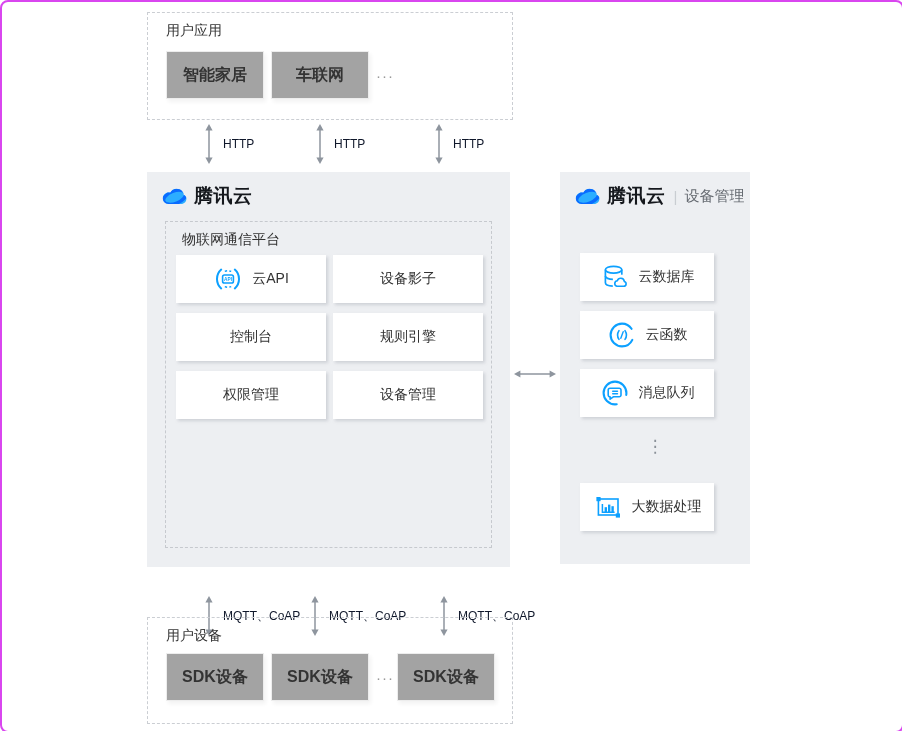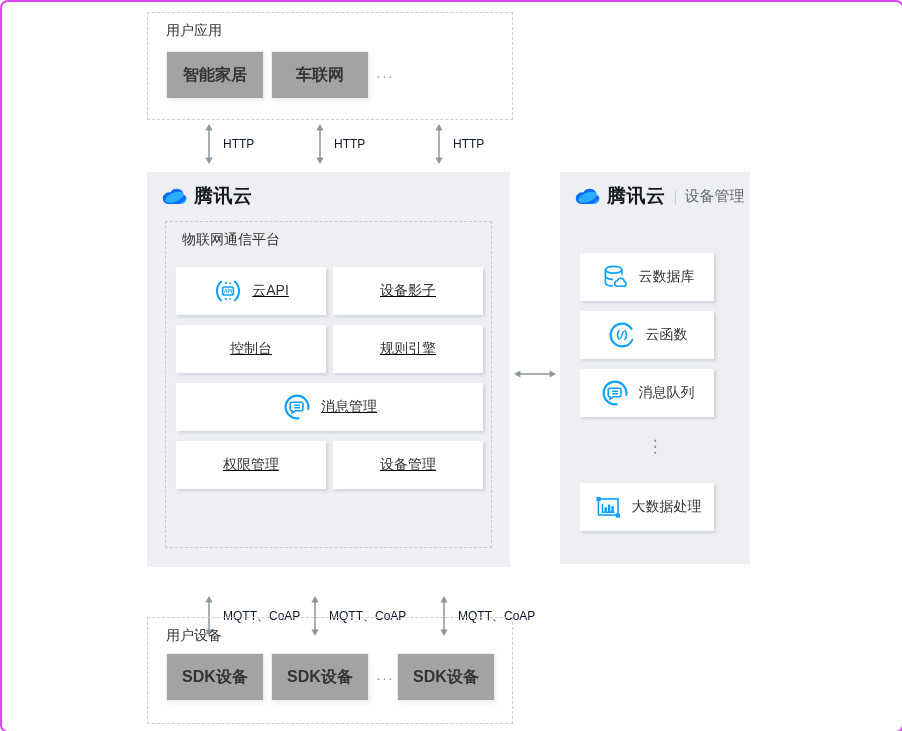--- a/index.html
+++ b/index.html
@@ -33,22 +33,22 @@
   .left-panel{left:145px;width:363px;height:395px;}
   .right-panel{left:558px;width:190px;height:392px;}
   .brand{position:absolute;left:13px;top:11px;display:flex;align-items:center;}
   .brand .logo svg{width:30px;height:21px;display:block;}
   .brand-text{font-size:19px;font-weight:bold;color:#15181d;margin-left:4px;letter-spacing:.5px;}
   .brand-divider{color:#c9cdd2;font-size:15px;margin:0 7px 0 8px;}
   .brand-sub{font-size:15px;color:#666b72;}
 
   .inner-box{left:18px;top:49px;width:325px;height:325px;border-color:#c6c9ce;}
   .inner-box .group-label{left:16px;top:9px;}
-  .module-grid{position:absolute;left:10px;top:45px;display:grid;
-               grid-template-columns:150px 150px;grid-auto-rows:48px;row-gap:10px;column-gap:7px;text-decoration:underline;}
+  .module-grid{position:absolute;left:10px;top:33px;display:grid;
+               grid-template-columns:150px 150px;grid-auto-rows:48px;row-gap:10px;column-gap:7px;}
   .panel-box{background:#fff;display:flex;align-items:center;justify-content:center;gap:9px;
              font-size:14px;color:#333;box-shadow:2px 2px 3px rgba(160,166,176,.4);}
   .span2{grid-column:1/3;}
   .panel-box .icon svg{width:30px;height:30px;display:block;}
 
   .service{position:absolute;left:20px;width:134px;height:48px;}
   .s1{top:81px}.s2{top:139px}.s3{top:197px}.s4{top:311px}
   .dots-v{position:absolute;left:0;right:0;top:266px;text-align:center;color:#8a9098;font-size:17px;line-height:1.1;}
 
   .h-link{position:absolute;left:511px;top:365px;}
@@ -134,30 +134,20 @@
         </div>
         <div class="panel-box">
           <span>设备影子</span>
         </div>
         <div class="panel-box">
           <span>控制台</span>
         </div>
         <div class="panel-box">
           <span>规则引擎</span>
         </div>
-        <div class="panel-box span2">
-          <span class="icon">
-              <svg viewBox="0 0 30 30" fill="none">
-                <circle cx="15" cy="15" r="11.4" stroke="#0CA0FF" stroke-width="2.1" stroke-dasharray="57.6 14" stroke-dashoffset="-16" stroke-linecap="round"></circle>
-                <path d="M11 10.3h8.2a1.8 1.8 0 0 1 1.8 1.8v4.9a1.8 1.8 0 0 1-1.8 1.8h-5.9l-3.2 2.4v-2.4a1.8 1.8 0 0 1-1.9-1.8v-4.9a1.8 1.8 0 0 1 1.8-1.8z" stroke="#0CA0FF" stroke-width="1.6" stroke-linejoin="round"></path>
-                <path d="M12.7 13.2h4.8M12.7 15.7h4.8" stroke="#0CA0FF" stroke-width="1.4" stroke-linecap="round"></path>
-              </svg>
-            </span>
-          <span>消息管理</span>
-        </div>
         <div class="panel-box">
           <span>权限管理</span>
         </div>
         <div class="panel-box">
           <span>设备管理</span>
         </div>
       </div>
     </div>
   </div>
 

